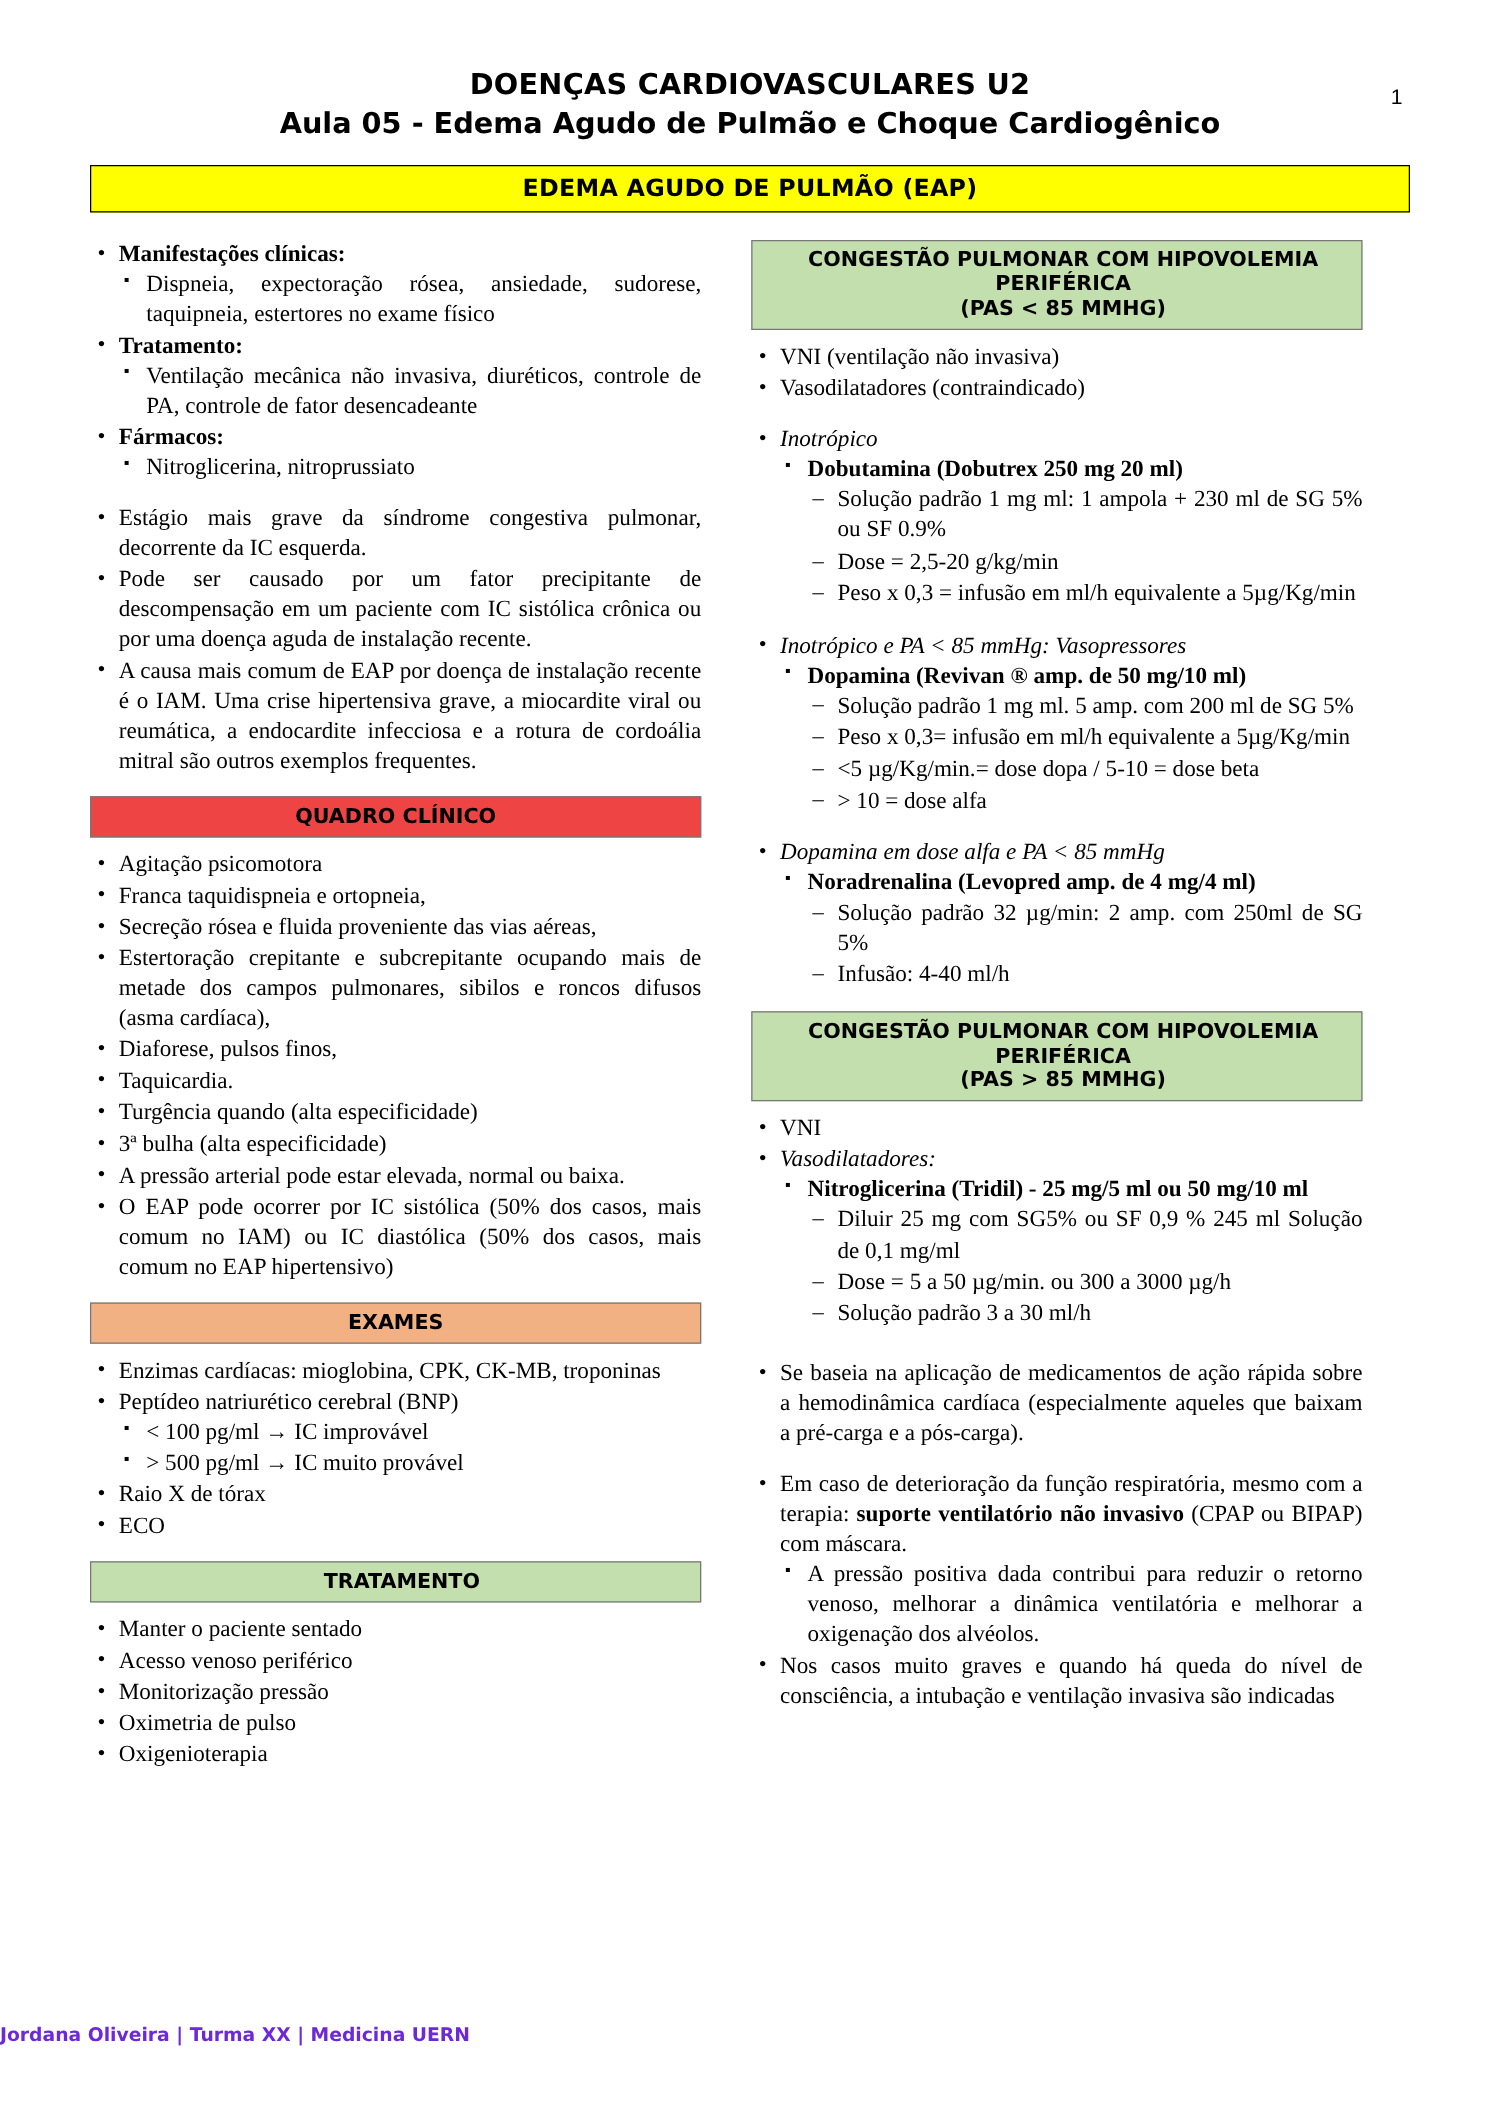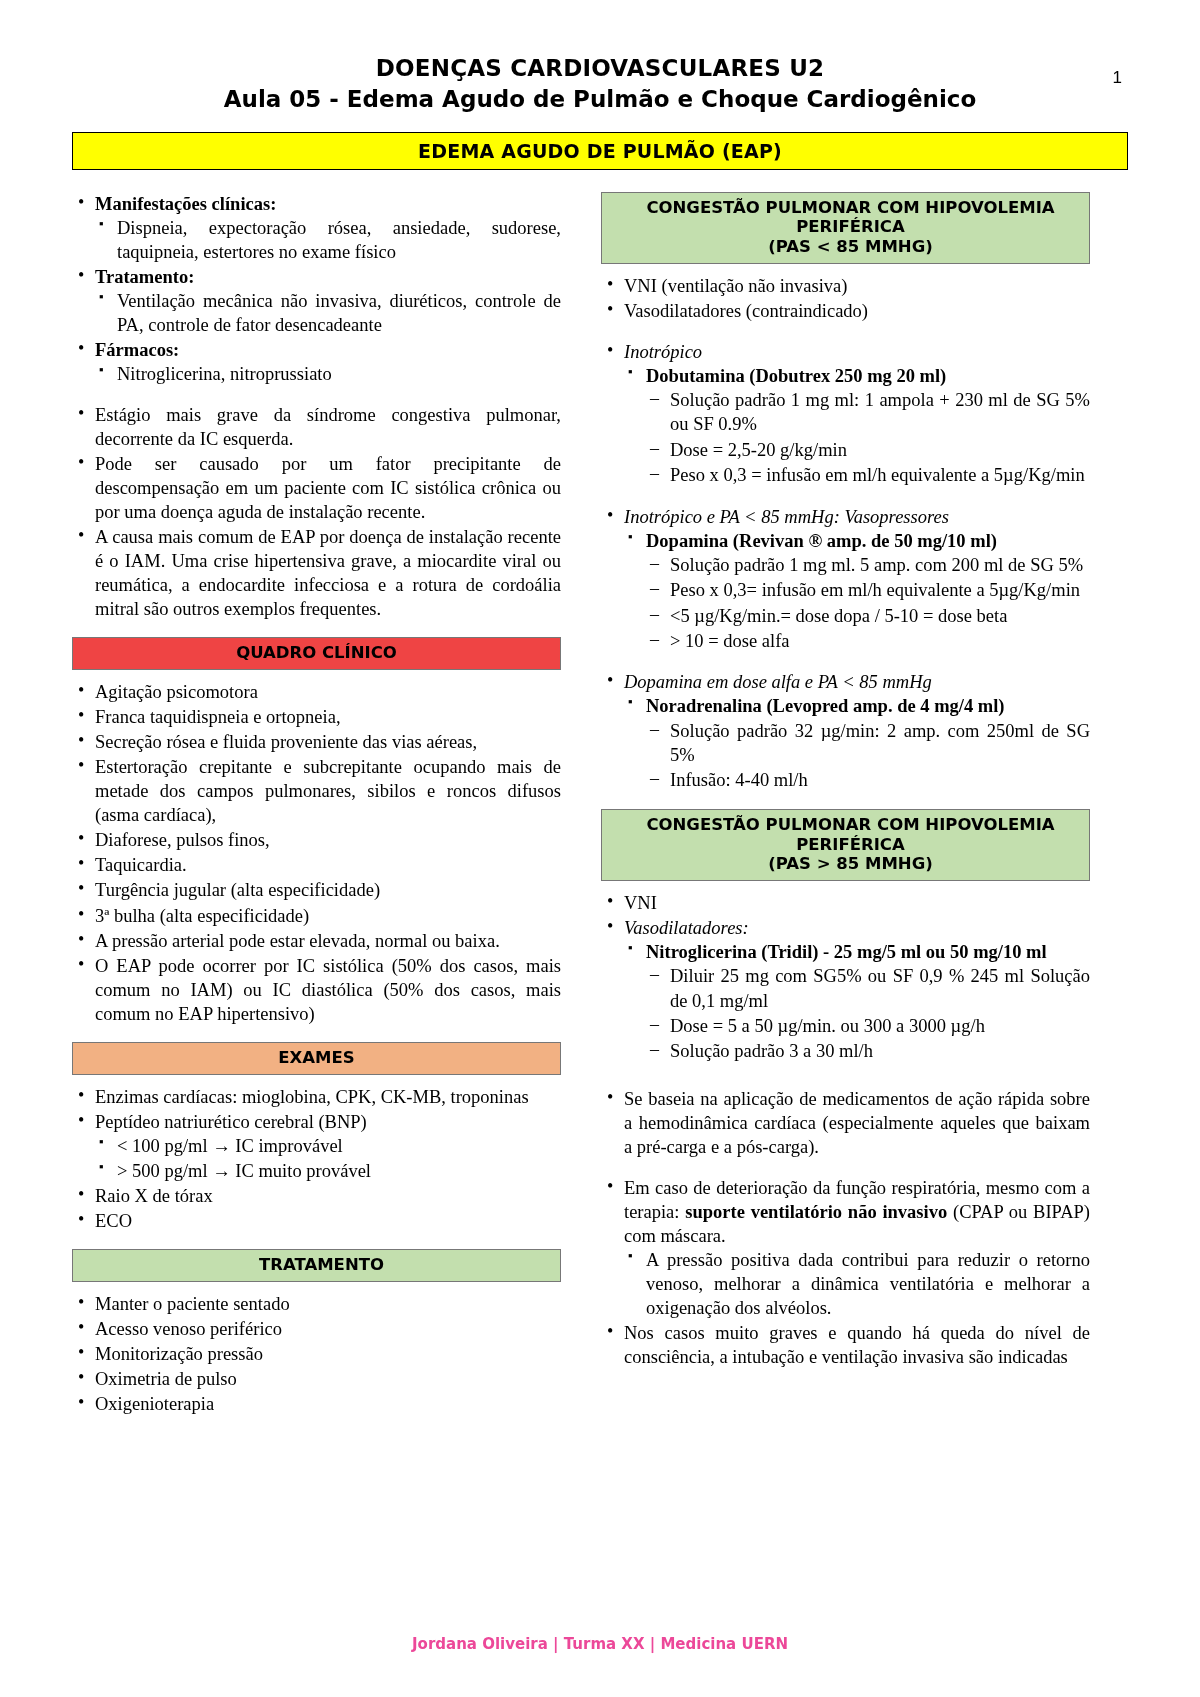--- a/index.html
+++ b/index.html
@@ -140,26 +140,25 @@
     font-size: 18px;
   }
   .b { font-weight: bold; }
   .i { font-style: italic; }
   .gap-md { height: 16px; }
   .gap-lg { height: 22px; }
   .footer {
     position: absolute;
     left: 0;
     right: 0;
-    bottom: 44px;
-    text-align: center;
+    bottom: 60px;
     font-family: "DejaVu Sans", sans-serif;
     font-weight: bold;
     font-size: 15px;
-    color: #ec4899;
+    color: #6d28d9;
   }
   .nested-block { margin-top: 1px; }
 </style>
 </head>
 <body>
 
 <div class="page">
 
   <div class="page-number">1</div>
 
@@ -203,21 +202,21 @@
 
       <div class="section-head sh-blue">QUADRO CLÍNICO</div>
 
       <ul class="lvl1">
         <li>Agitação psicomotora</li>
         <li>Franca taquidispneia e ortopneia,</li>
         <li>Secreção rósea e fluida proveniente das vias aéreas,</li>
         <li>Estertoração crepitante e subcrepitante ocupando mais de metade dos campos pulmonares, sibilos e roncos difusos (asma cardíaca),</li>
         <li>Diaforese, pulsos finos,</li>
         <li>Taquicardia.</li>
-        <li>Turgência jugular (alta especificidade)</li>
+        <li>Turgência quando (alta especificidade)</li>
         <li>3ª bulha (alta especificidade)</li>
         <li>A pressão arterial pode estar elevada, normal ou baixa.</li>
         <li>O EAP pode ocorrer por IC sistólica (50% dos casos, mais comum no IAM) ou IC diastólica (50% dos casos, mais comum no EAP hipertensivo)</li>
       </ul>
 
       <div class="section-head sh-orange">EXAMES</div>
 
       <ul class="lvl1">
         <li>Enzimas cardíacas: mioglobina, CPK, CK-MB, troponinas</li>
         <li>

